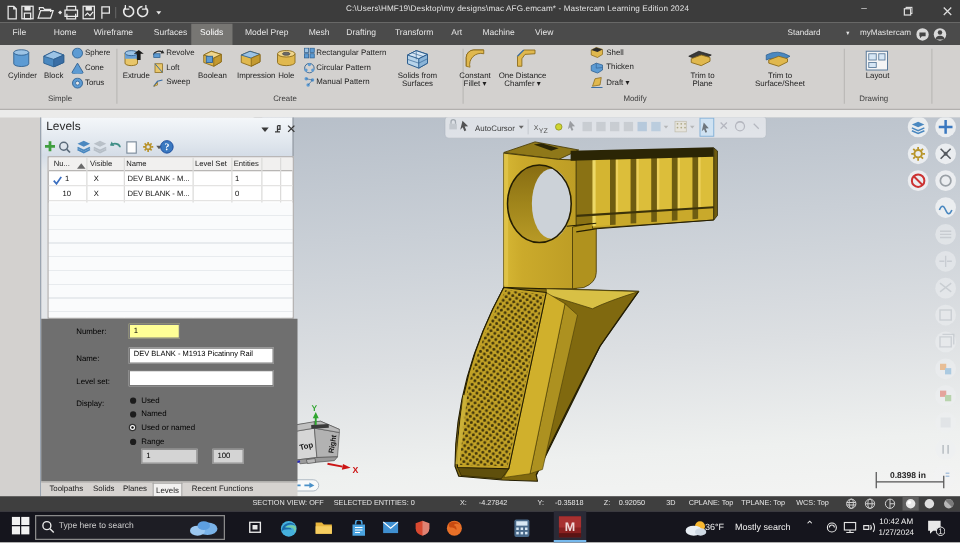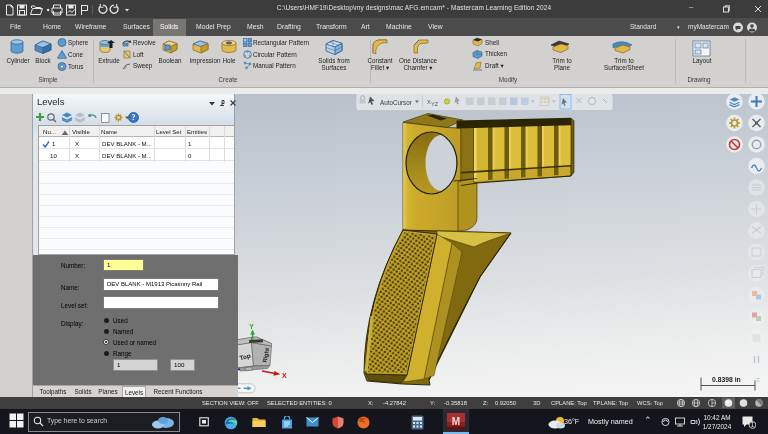--- a/index.html
+++ b/index.html
@@ -712,21 +712,21 @@
     <rect x="0" y="0" width="18" height="9" fill="#a83030"></rect>
     <text x="9" y="12" font-size="10" font-weight="bold" fill="#f0d8d8" text-anchor="middle">M</text>
     <rect x="0" y="13.5" width="18" height="3.5" fill="#5a1414"></rect>
   </svg>
   <svg class="abs" style="left:548px;top:7px" width="18" height="13" viewBox="0 0 18 13">
     <circle cx="12" cy="5" r="4" fill="#f8b830"></circle>
     <ellipse cx="7" cy="8.5" rx="6.5" ry="4" fill="#e8eef4"></ellipse>
         <ellipse cx="12.5" cy="9.5" rx="4.5" ry="3" fill="#d0dae4"></ellipse>
   </svg>
   <div class="abs" style="left:564px;top:7.5px;font-size:7.2px;color:#f2f2f2">36°F</div>
-  <div class="abs" style="left:588px;top:7.5px;font-size:7.2px;color:#f2f2f2">Mostly named</div>
+  <div class="abs" style="left:588px;top:7.5px;font-size:7.2px;color:#f2f2f2">Mostly search</div>
   <div class="abs" style="left:644px;top:6px;font-size:9px;color:#e8e8e8">⌃</div>
   <svg class="abs" style="left:661px;top:8px" width="42" height="10" viewBox="0 0 42 10">
     <g fill="none" stroke="#e4e4e4" stroke-width="0.9">
       <circle cx="4.5" cy="5" r="3.6"></circle>
           <path d="M2.5,5 a2,2 0 0,1 4,0"></path>
       <rect x="14.5" y="1" width="9" height="6"></rect>
           <path d="M16,9 h6 M19,7 v2"></path>
       <path d="M30,6.5 v-3 l4,0 v3 z M35.5,3 a4,4 0 0,1 0,4 M37.5,1.5 a6.5,6.5 0 0,1 0,7"></path>
     </g>
   </svg>

